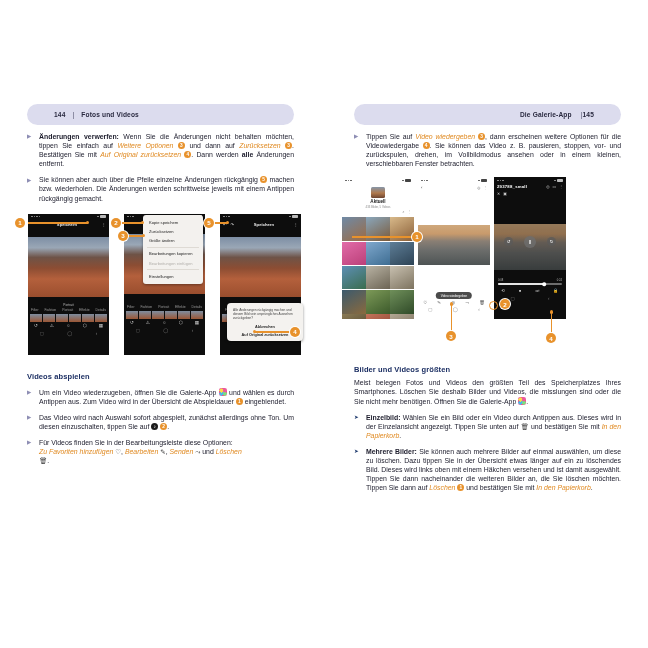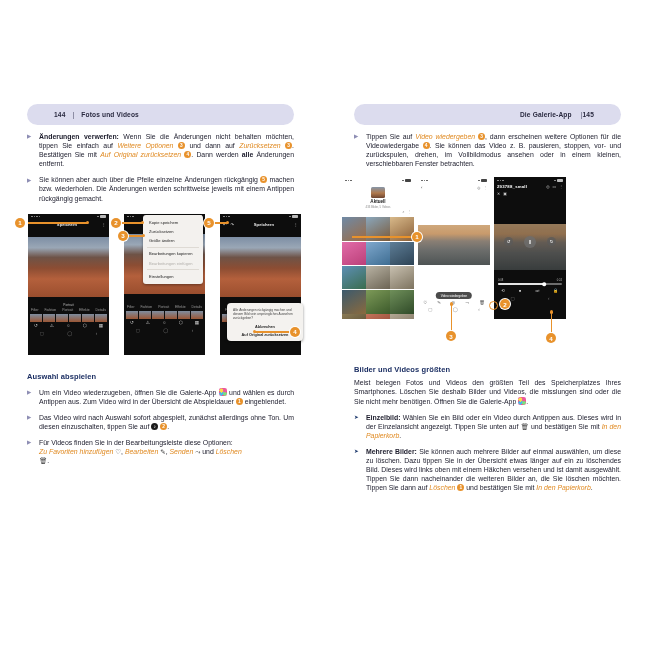--- a/index.html
+++ b/index.html
@@ -369,21 +369,21 @@
         </div>
 
         <div class="dialog" style="left:213px;top:94px;width:64px;">
           <div class="dtxt">Alle Änderungen rückgängig machen und diesem Bild sein ursprüngliches Aussehen zurückgeben?</div>
           <div class="dbtn">Abbrechen</div>
           <div class="dbtn">Auf Original zurücksetzen</div>
         </div>
       </div>
 
       <div class="col">
-        <div class="h3">Auswahl abspielen</div>
+        <div class="h3">Videos abspielen</div>
 
         <div class="bullet">
           <span class="tri">▶</span>
           <span class="btxt"><span>Um ein Video wiederzugeben, öffnen Sie die Galerie-App </span><i class="gicon"></i><span> und wählen es durch Antippen aus. Zum Video wird in der Übersicht die Abspieldauer </span><span class="num">1</span><span> eingeblendet.</span></span>
         </div>
 
         <div class="bullet">
           <span class="tri">▶</span>
           <span class="btxt"><span>Das Video wird nach Auswahl sofort abgespielt, zunächst allerdings ohne Ton. Um diesen einzuschalten, tippen Sie auf </span><span class="num dark">♪</span> <span class="num">2</span><span>.</span></span>
         </div>

